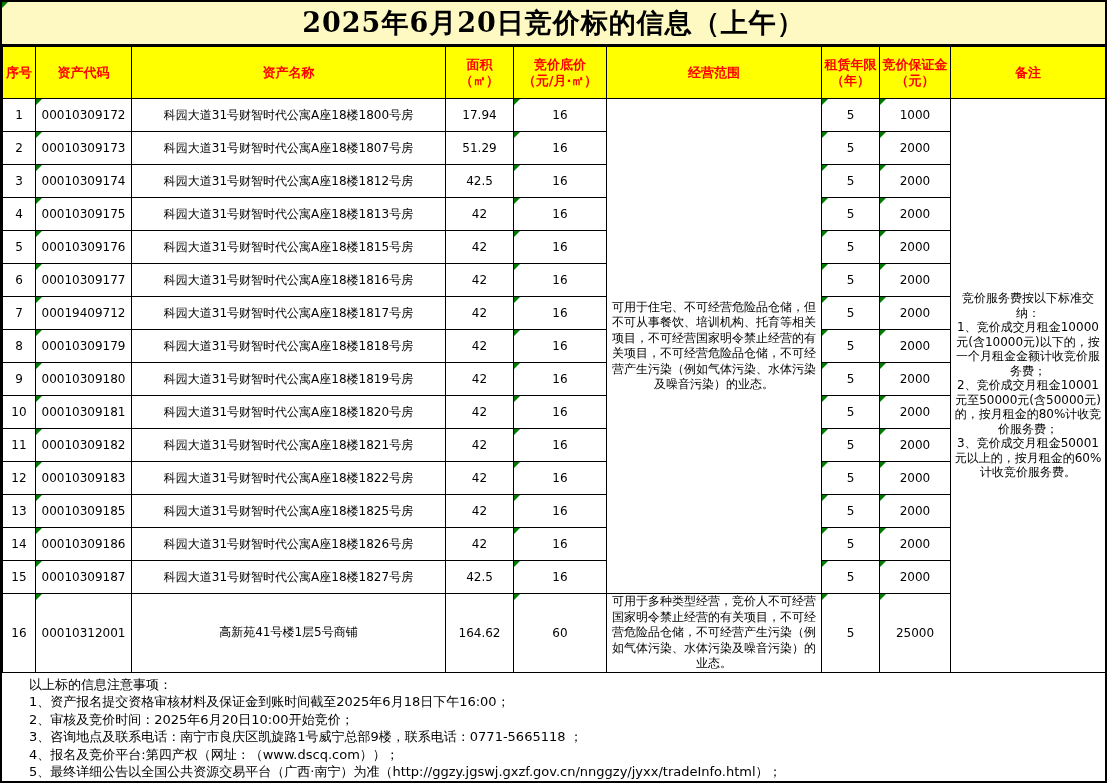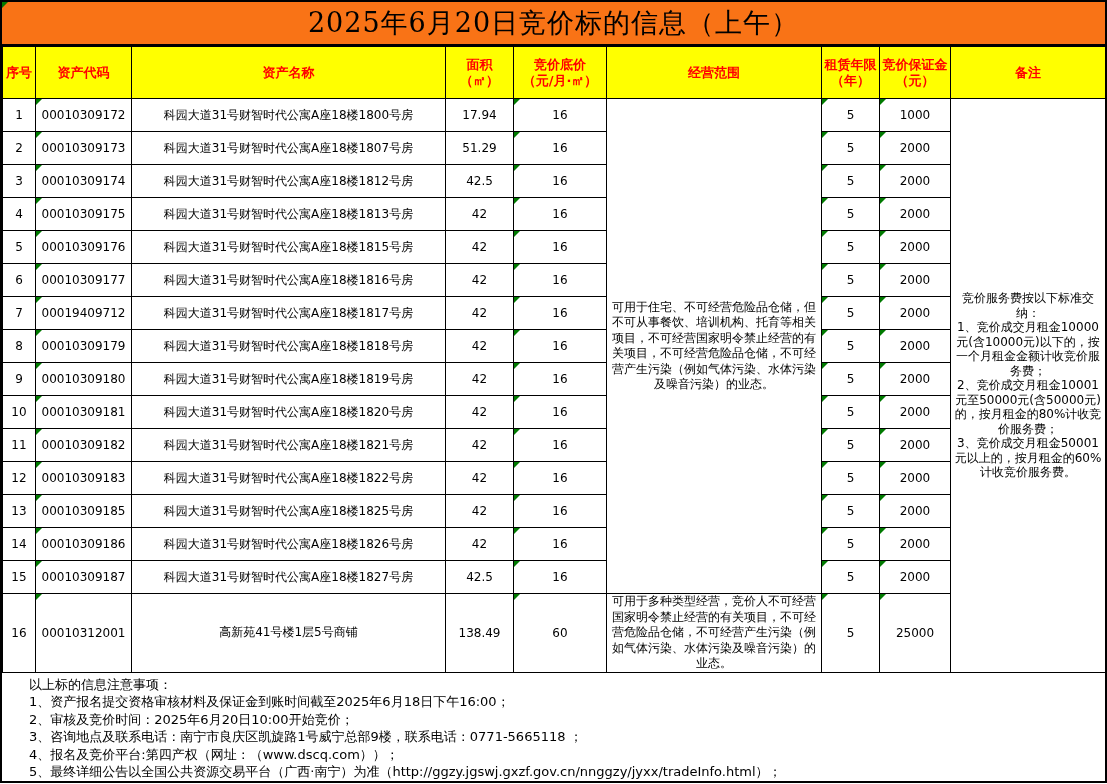--- a/index.html
+++ b/index.html
@@ -1,23 +1,23 @@
 <!DOCTYPE html>
 <html><head>
 <meta charset="utf-8">
 <style>
   html,body{margin:0;padding:0;background:#ffffff;}
   body{font-family:"DejaVu Sans","Liberation Sans",sans-serif;color:#000;}
   .sheet{width:1103px;border:2px solid #000;margin:0;background:#fff;}
   .title-bar{
-    position:relative;height:42px;background:#f97316;
+    position:relative;height:42px;background:#fef9c3;
     display:flex;align-items:center;justify-content:center;
     border-bottom:2px solid #000;
     font-family:"DejaVu Serif","Liberation Serif",serif;
-    font-size:27px;font-weight:normal;letter-spacing:1px;color:#000;
+    font-size:27px;font-weight:bold;letter-spacing:1px;color:#000;
   }
   table.grid{border-collapse:collapse;table-layout:fixed;width:1103px;}
   table.grid td,table.grid th{
     border:1px solid #000;position:relative;overflow:hidden;
     font-size:12px;text-align:center;vertical-align:middle;padding:0 1px;
   }
   tr.hdr-row{height:52px;}
   tr.hdr-row th{
     background:#FFFF00;color:#FF0000;font-weight:bold;font-size:13px;
     line-height:16px;white-space:pre-line;
@@ -227,21 +227,21 @@
       <td>42.5</td>
       <td><span class="tri"></span><span>16</span></td>
       <td><span class="tri"></span><span>5</span></td>
       <td><span class="tri"></span><span>2000</span></td>
     </tr>
 
     <tr class="last-row">
       <td>16</td>
       <td><span class="tri"></span><span>00010312001</span></td>
       <td>高新苑41号楼1层5号商铺</td>
-      <td>138.49</td>
+      <td>164.62</td>
       <td><span class="tri"></span><span>60</span></td>
       <td class="scope-cell">可用于多种类型经营，竞价人不可经营国家明令禁止经营的有关项目，不可经营危险品仓储，不可经营产生污染（例如气体污染、水体污染及噪音污染）的业态。</td>
       <td><span class="tri"></span><span>5</span></td>
       <td><span class="tri"></span><span>25000</span></td>
     </tr>
   </tbody>
     </table>
 
   <div class="footer">
     <div>以上标的信息注意事项：</div>

